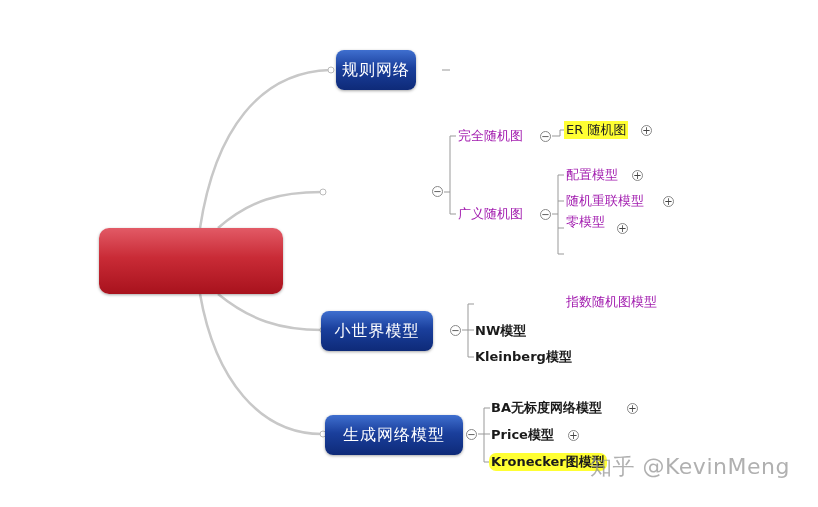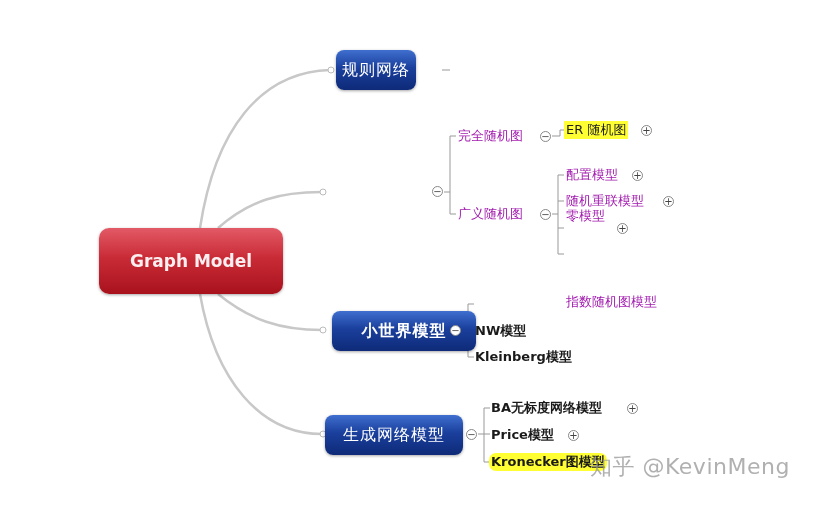--- a/index.html
+++ b/index.html
@@ -52,46 +52,45 @@
       <path d="M474,304 L468,304 L468,357 L474,357"></path>
       <line x1="468" y1="330" x2="474" y2="330"></line>
 
       <line x1="478" y1="434" x2="484" y2="434"></line>
       <path d="M490,408 L484,408 L484,462 L490,462"></path>
       <line x1="484" y1="434" x2="490" y2="434"></line>
     </g>
   </svg>
 
   <div class="node root">
-    <span class="l2">Graph Model</span>
   </div>
 
   <div class="node main" style="left:336px;top:50px;width:80px;">
     <span>规则网络</span>
   </div>
 
   <div class="toggle" style="left:432px;top:186px;">−</div>
 
   <span class="leaf serif" style="left:456px;top:127px;">完全随机图</span>
   <div class="toggle" style="left:540px;top:131px;">−</div>
   <span class="leaf hl" style="left:564px;top:121px;">ER 随机图</span>
   <div class="toggle" style="left:641px;top:125px;">+</div>
 
   <span class="leaf serif" style="left:456px;top:205px;">广义随机图</span>
   <div class="toggle" style="left:540px;top:209px;">−</div>
 
   <span class="leaf serif" style="left:564px;top:166px;">配置模型</span>
   <div class="toggle" style="left:632px;top:170px;">+</div>
   <span class="leaf serif" style="left:564px;top:192px;">随机重联模型</span>
   <div class="toggle" style="left:663px;top:196px;">+</div>
-  <span class="leaf serif" style="left:564px;top:207px;">零模型</span>
+  <span class="leaf serif" style="left:564px;top:213px;">零模型</span>
   <div class="toggle" style="left:617px;top:223px;">+</div>
   <span class="leaf serif" style="left:564px;top:245px;margin-top:48px;">指数随机图模型</span>
 
-  <div class="node main" style="left:332px;top:311px;width:144px;font-weight:bold;">
+  <div class="node main" style="left:321px;top:311px;width:112px;">
     <span>小世界模型</span>
   </div>
   <div class="toggle" style="left:450px;top:325px;">−</div>
   <span class="leaf bold" style="left:473px;top:322px;">NW模型</span>
   <span class="leaf bold" style="left:473px;top:348px;">Kleinberg模型</span>
 
   <div class="node main" style="left:325px;top:415px;width:138px;">
     <span>生成网络模型</span>
   </div>
   <div class="toggle" style="left:466px;top:429px;">−</div>

